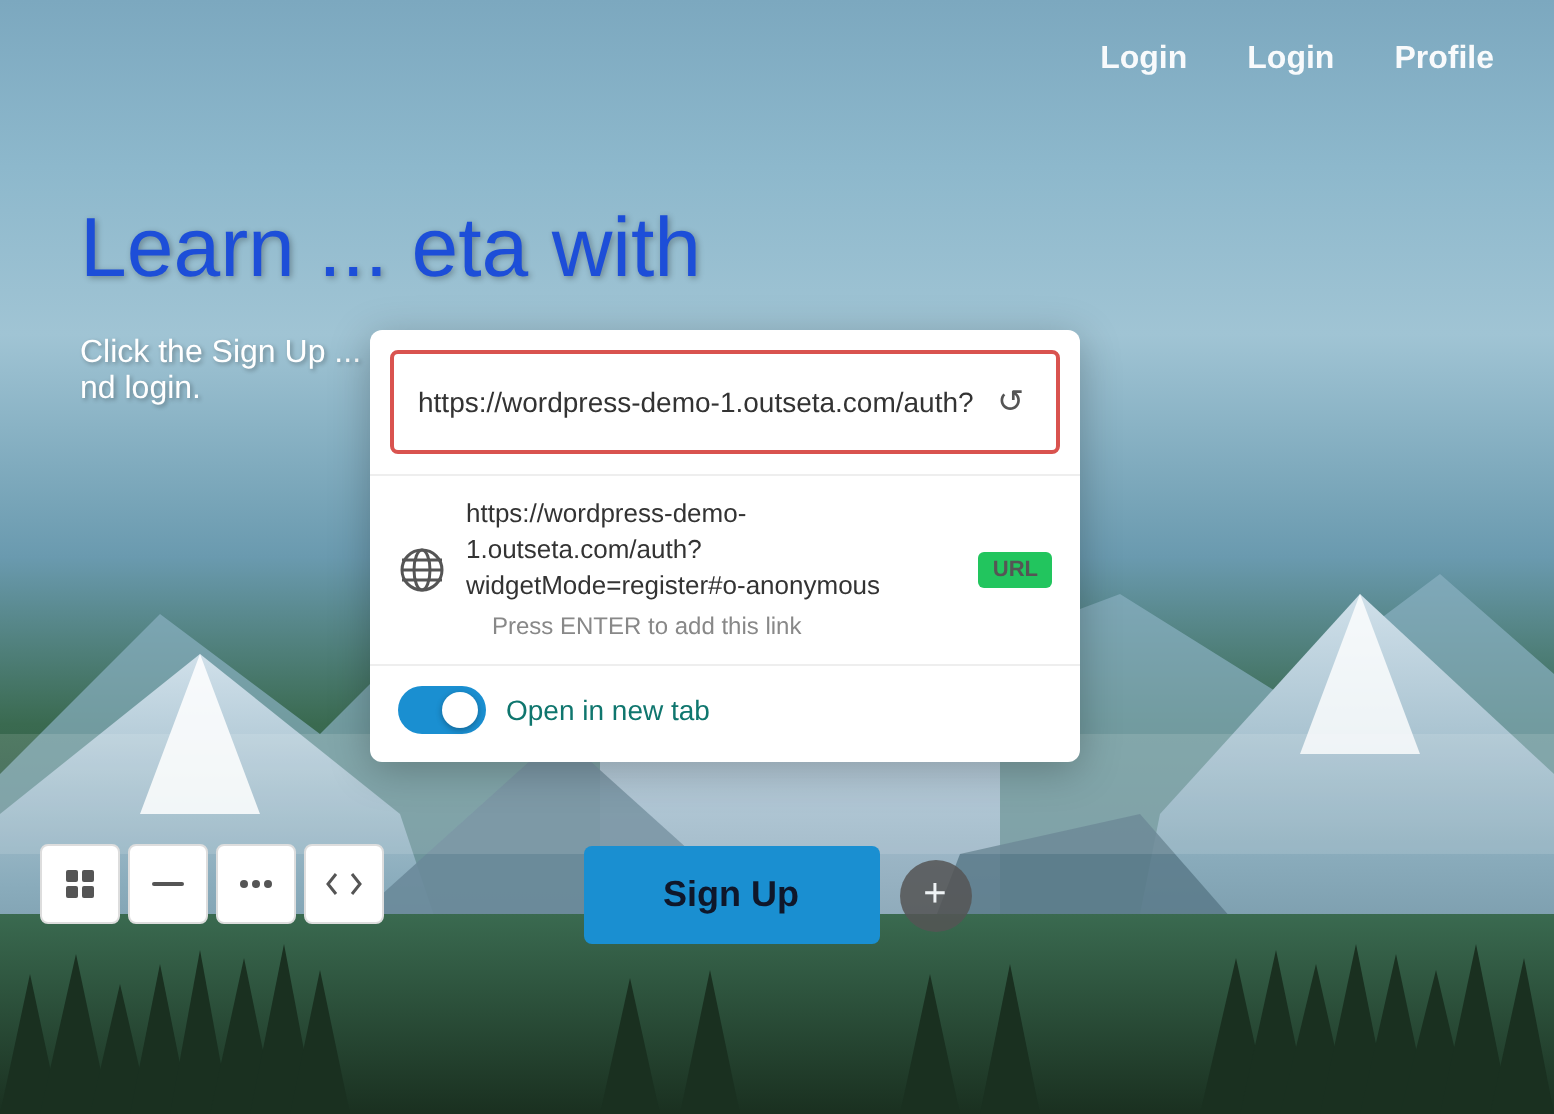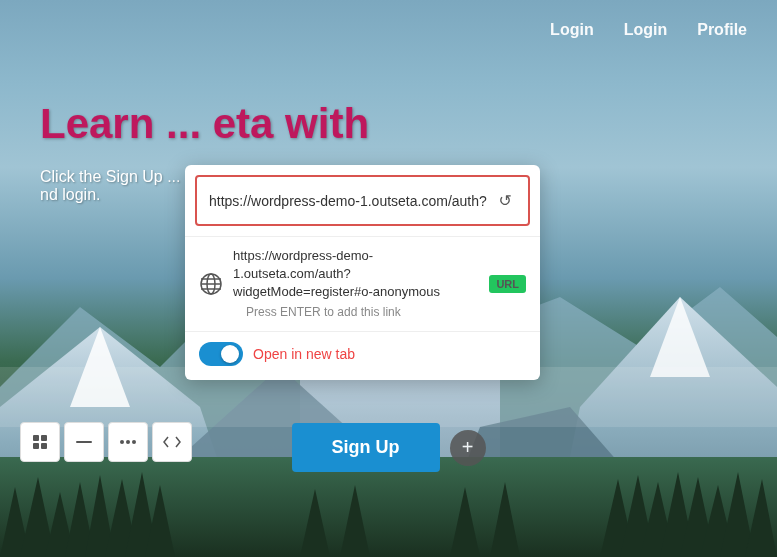--- a/index.html
+++ b/index.html
@@ -67,22 +67,22 @@
       position: absolute;
       top: 100px;
       left: 0;
       right: 0;
       z-index: 5;
       padding: 0 40px;
     }
 
     .hero-title {
       font-size: 42px;
-      font-weight: 700;
-      color: #be185d;
+      font-weight: 400;
+      color: #1d4ed8;
       margin-bottom: 20px;
       text-shadow: 1px 1px 3px rgba(0,0,0,0.3);
     }
 
     .hero-subtitle {
       font-size: 16px;
       color: white;
       margin-bottom: 30px;
       text-shadow: 1px 1px 2px rgba(0,0,0,0.3);
       max-width: 500px;
@@ -119,21 +119,21 @@
       left: 50%;
       transform: translateX(-50%);
       z-index: 20;
       display: flex;
       align-items: center;
       gap: 10px;
     }
 
     .signup-btn {
       background: #1a8fd1;
-      color: #ffffff;
+      color: #0f172a;
       border: none;
       padding: 14px 40px;
       font-size: 18px;
       font-weight: 600;
       border-radius: 4px;
       cursor: pointer;
     }
 
     .plus-btn {
       width: 36px;
@@ -267,21 +267,21 @@
       left: 22px;
       width: 18px;
       height: 18px;
       background: white;
       border-radius: 50%;
       box-shadow: 0 1px 3px rgba(0,0,0,0.3);
     }
 
     .toggle-label {
       font-size: 14px;
-      color: #ef4444;
+      color: #0f766e;
     }
   </style>
 </head>
 <body>
 
 <div class="bg"></div>
 
 <svg class="mountains" viewBox="0 0 777 350" preserveAspectRatio="none" xmlns="http://www.w3.org/2000/svg">
 
   <defs>

